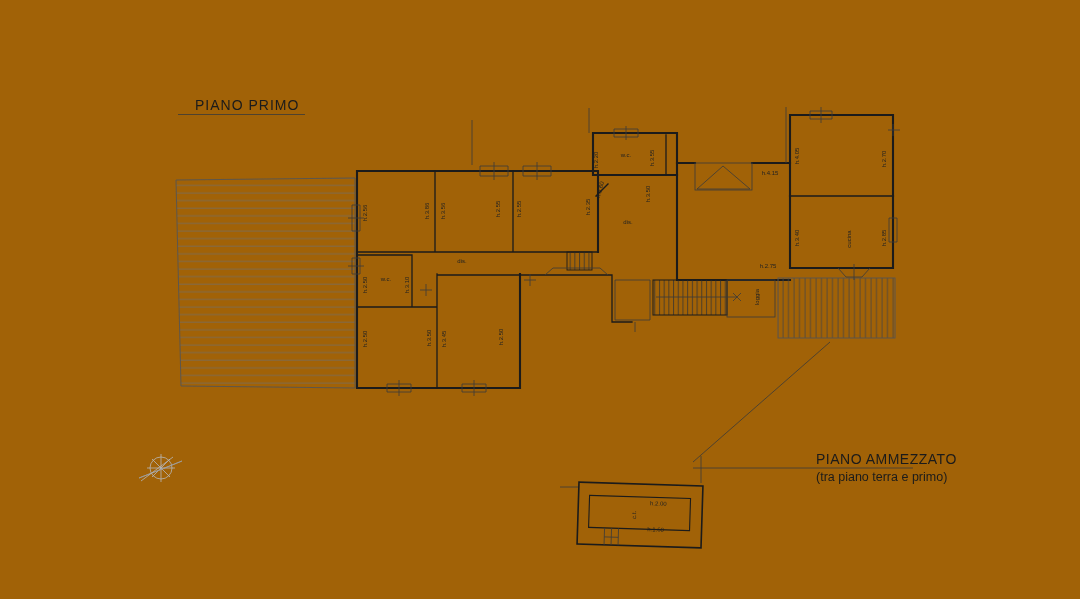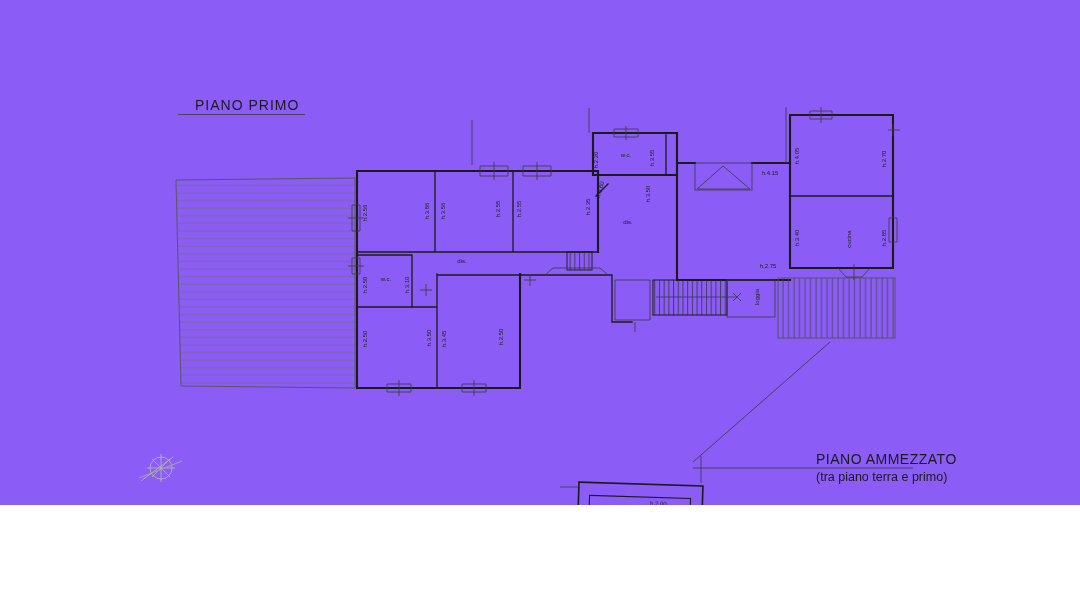--- a/index.html
+++ b/index.html
@@ -1,16 +1,16 @@
 <!DOCTYPE html>
 <html><head>
 <meta charset="utf-8">
 <style>
   html,body{margin:0;padding:0;background:#ffffff;}
-  .canvas{position:relative;width:1080px;height:505px;background:#8b5cf6;overflow:hidden;
+  .canvas{position:relative;width:1080px;height:599px;background:#a16207;overflow:hidden;
           font-family:"Liberation Sans",sans-serif;text-decoration:underline;}
   svg{display:block;}
   .wall{stroke:#1b1b1b;fill:none;stroke-width:2.1;stroke-linecap:square;}
   .wall-in{stroke:#1b1b1b;fill:none;stroke-width:1.3;stroke-linecap:square;}
   .thin{stroke:#3a3a3a;fill:none;stroke-width:0.8;}
   .hatchline{stroke:#6f6f6f;stroke-width:0.7;}
   .lbl{font:6px "Liberation Sans",sans-serif;fill:#222;text-anchor:middle;}
   .title-main{font:14px "Liberation Sans",sans-serif;fill:#1b1b1b;letter-spacing:1px;}
   .title-sub{font:12.5px "Liberation Sans",sans-serif;fill:#1b1b1b;}
   .compass{stroke:#b8b8b8;fill:none;stroke-width:0.8;}

